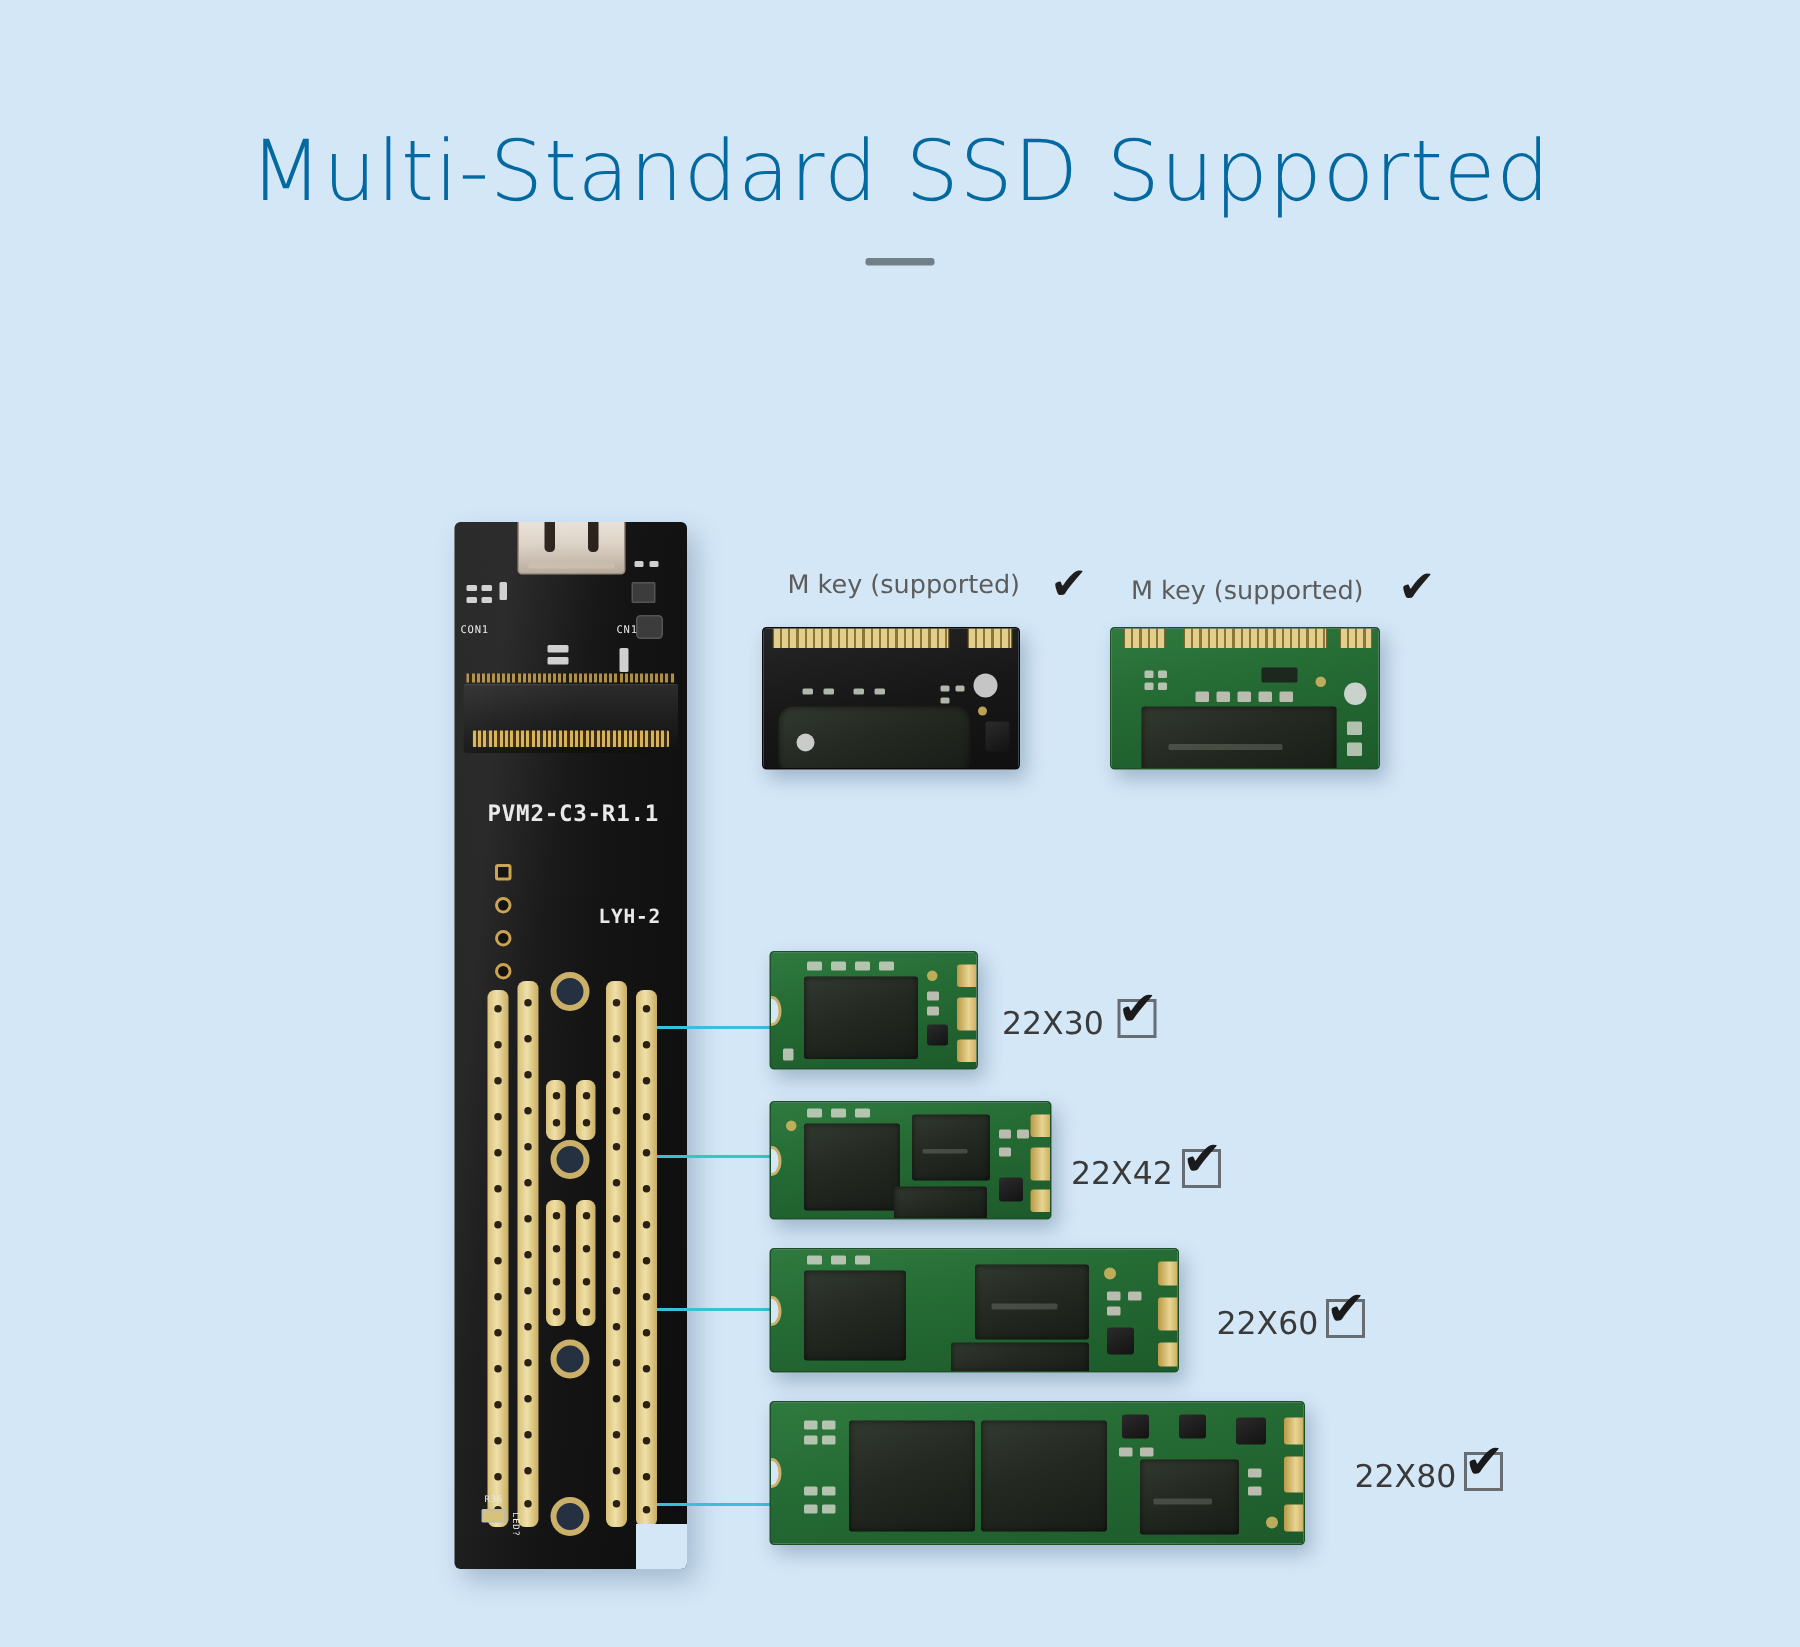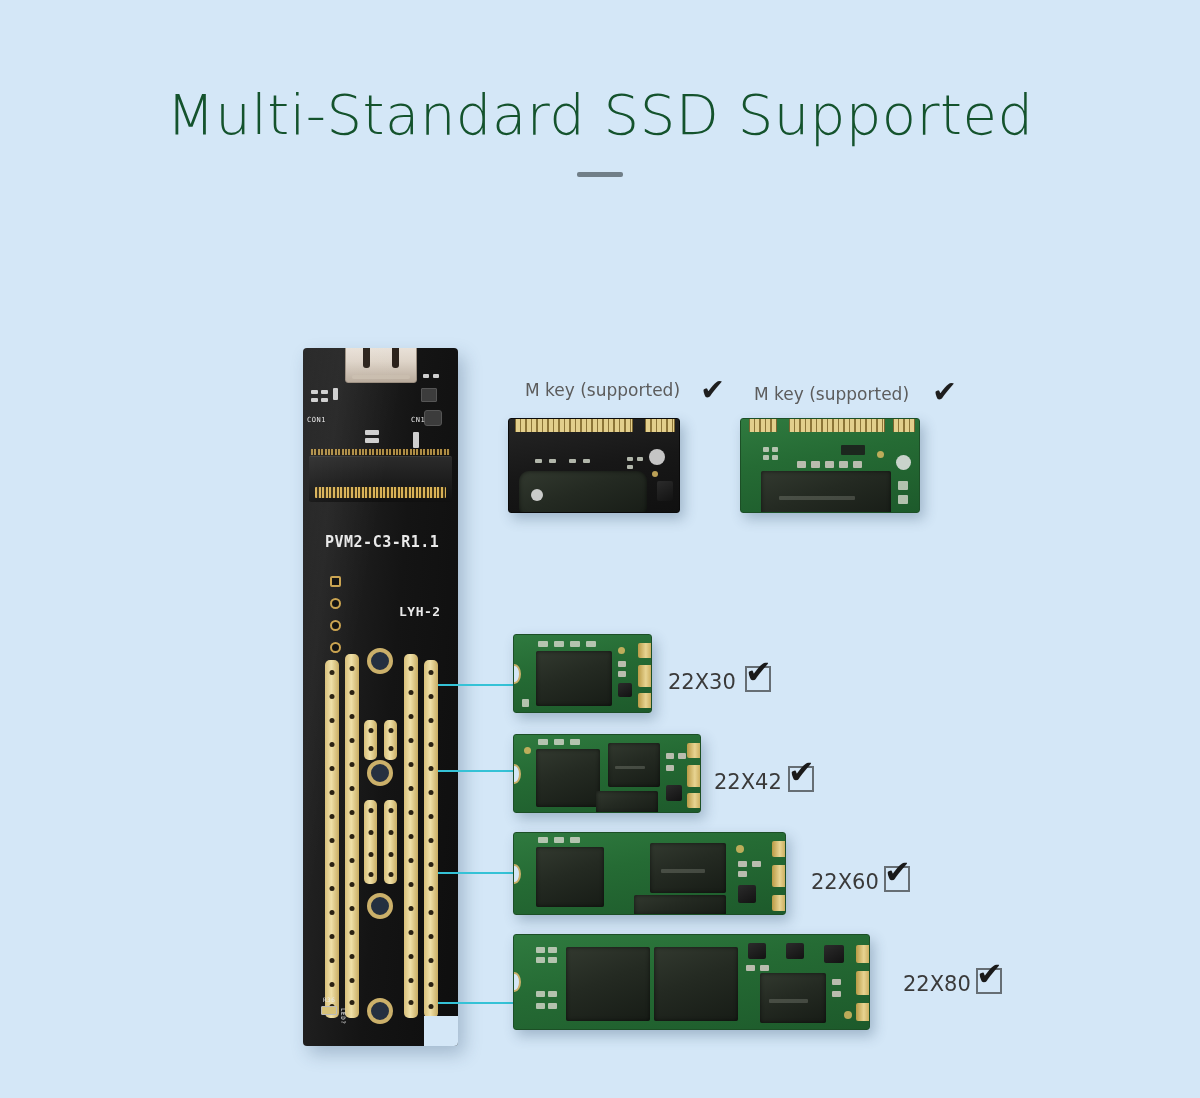--- a/index.html
+++ b/index.html
@@ -12,21 +12,21 @@
     position: relative;
     width: 1200px; height: 1098px;
     background: #d4e7f7;
   }
 
   
   .title {
     position: absolute; top: 82px; left: 0; width: 1200px;
     text-align: center;
     font-size: 56px; font-weight: 300; letter-spacing: .5px;
-    color: #14532d;
+    color: #0369a1;
     font-family: "DejaVu Sans", sans-serif;
     white-space: nowrap;
   }
   .divider {
     position: absolute; top: 172px; left: 577px;
     width: 46px; height: 5px; border-radius: 2px;
     background: #717f88;
   }
   .subtitle {
     position: absolute; top: 206px; left: 0; width: 1200px;

